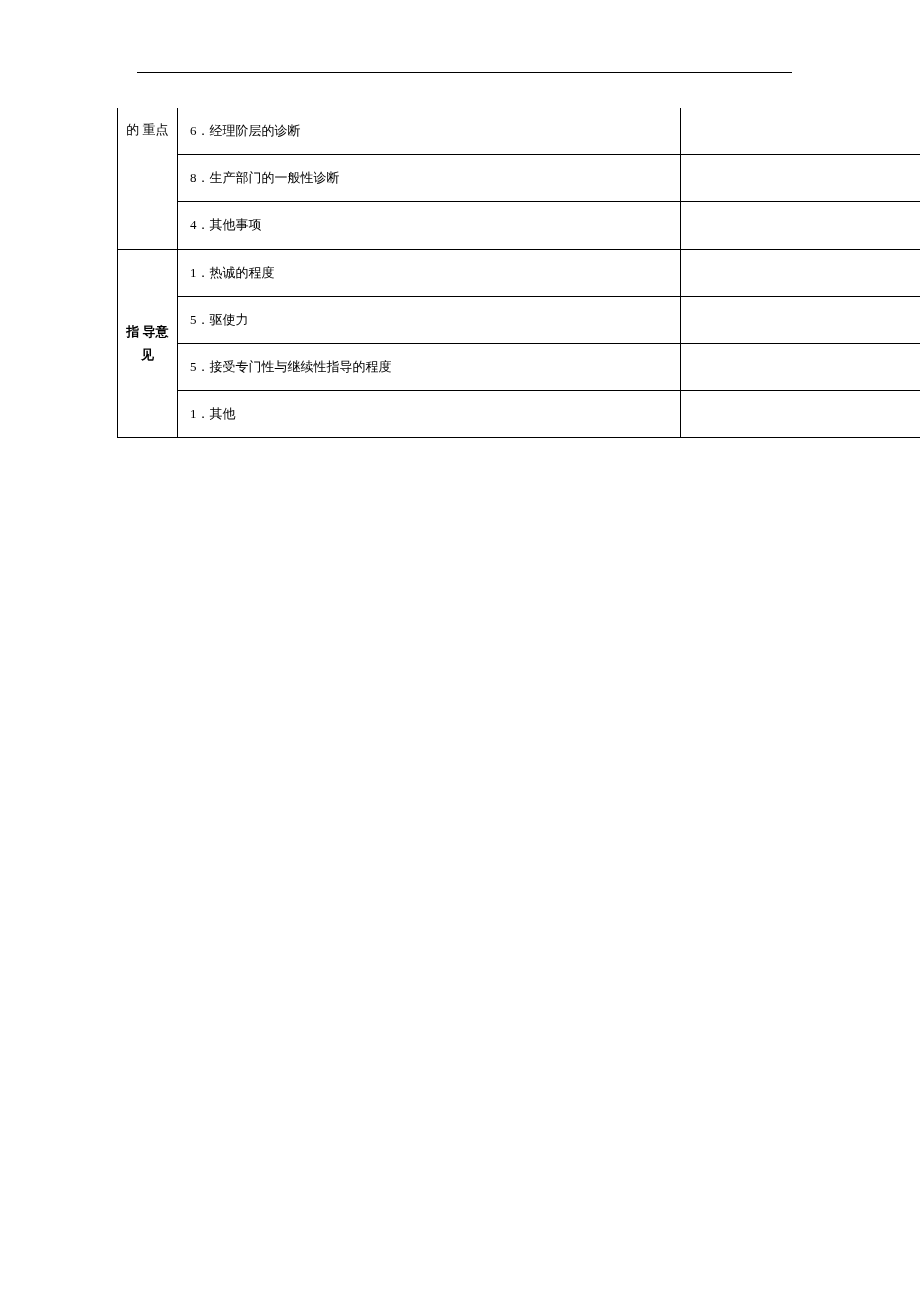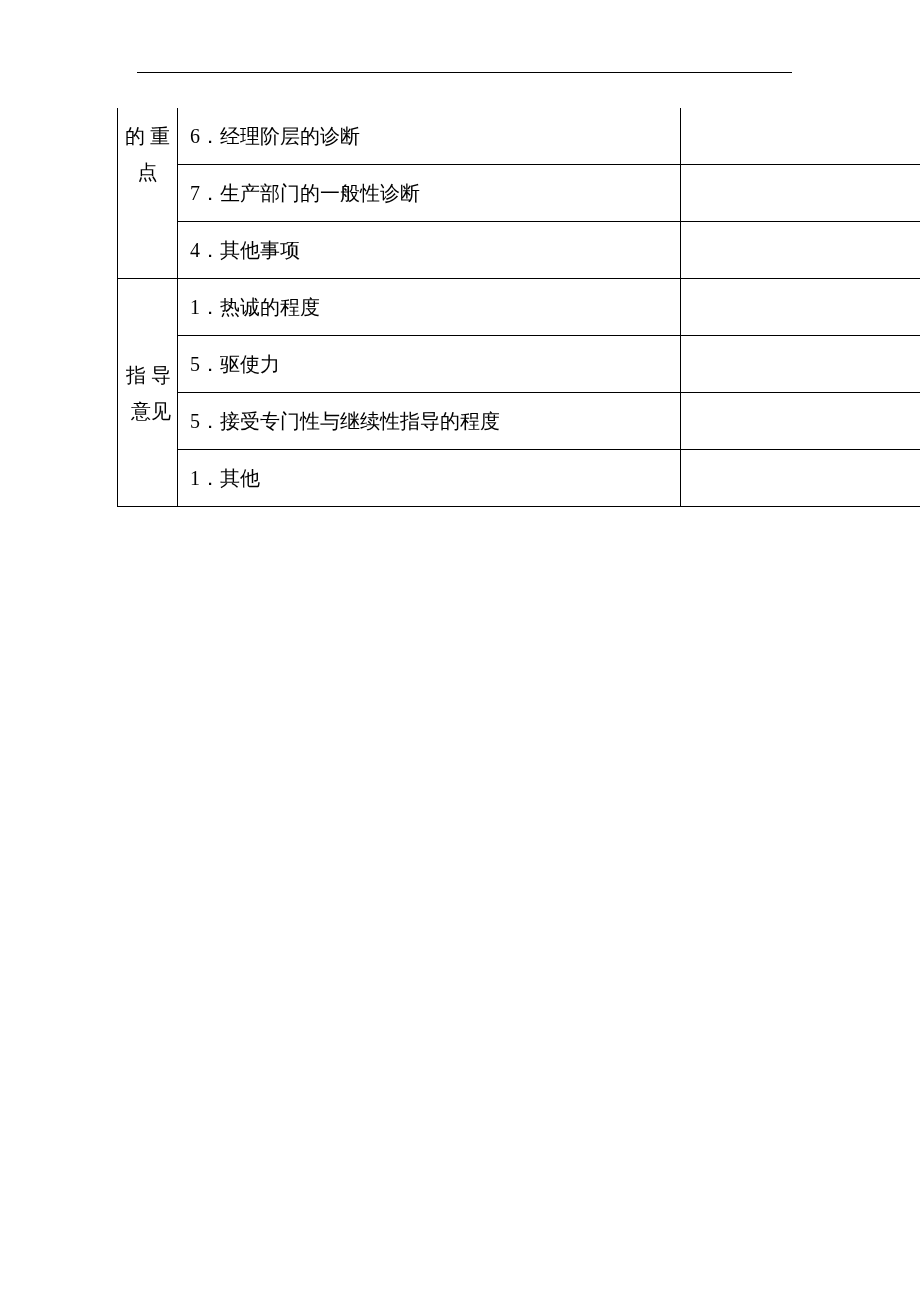--- a/index.html
+++ b/index.html
@@ -27,37 +27,38 @@
       top: 108px;
       left: 117px;
       width: 803px;
     }
     table {
       border-collapse: collapse;
       width: 100%;
     }
     td {
       border: 1px solid #000;
-      font-size: 20px;
+      font-size: 13px;
       color: #000;
       vertical-align: middle;
     }
     td.label-cell {
       width: 60px;
       text-align: center;
       vertical-align: top;
       padding: 10px 6px;
       line-height: 1.8;
     }
     td.label-cell-mid {
       width: 60px;
-      text-align: right;
+      text-align: center;
       vertical-align: middle;
       padding: 10px 6px;
       line-height: 1.8;
+      font-weight: bold;
     }
     td.item-cell {
       width: 503px;
       padding: 14px 12px;
       line-height: 1.4;
     }
     td.empty-cell {
       width: 240px;
       border-right: none;
     }
@@ -77,21 +78,21 @@
       <td class="label-cell no-top-border" rowspan="3">
         <span>的 重点</span>
       </td>
       <td class="item-cell no-top-border">
         <span>6．经理阶层的诊断</span>
       </td>
       <td class="empty-cell no-top-border"></td>
     </tr>
     <tr>
       <td class="item-cell">
-        <span>7．生产部门的一般性诊断</span>
+        <span>8．生产部门的一般性诊断</span>
       </td>
       <td class="empty-cell"></td>
     </tr>
     <tr>
       <td class="item-cell">
         <span>4．其他事项</span>
       </td>
       <td class="empty-cell"></td>
     </tr>
     <tr>

